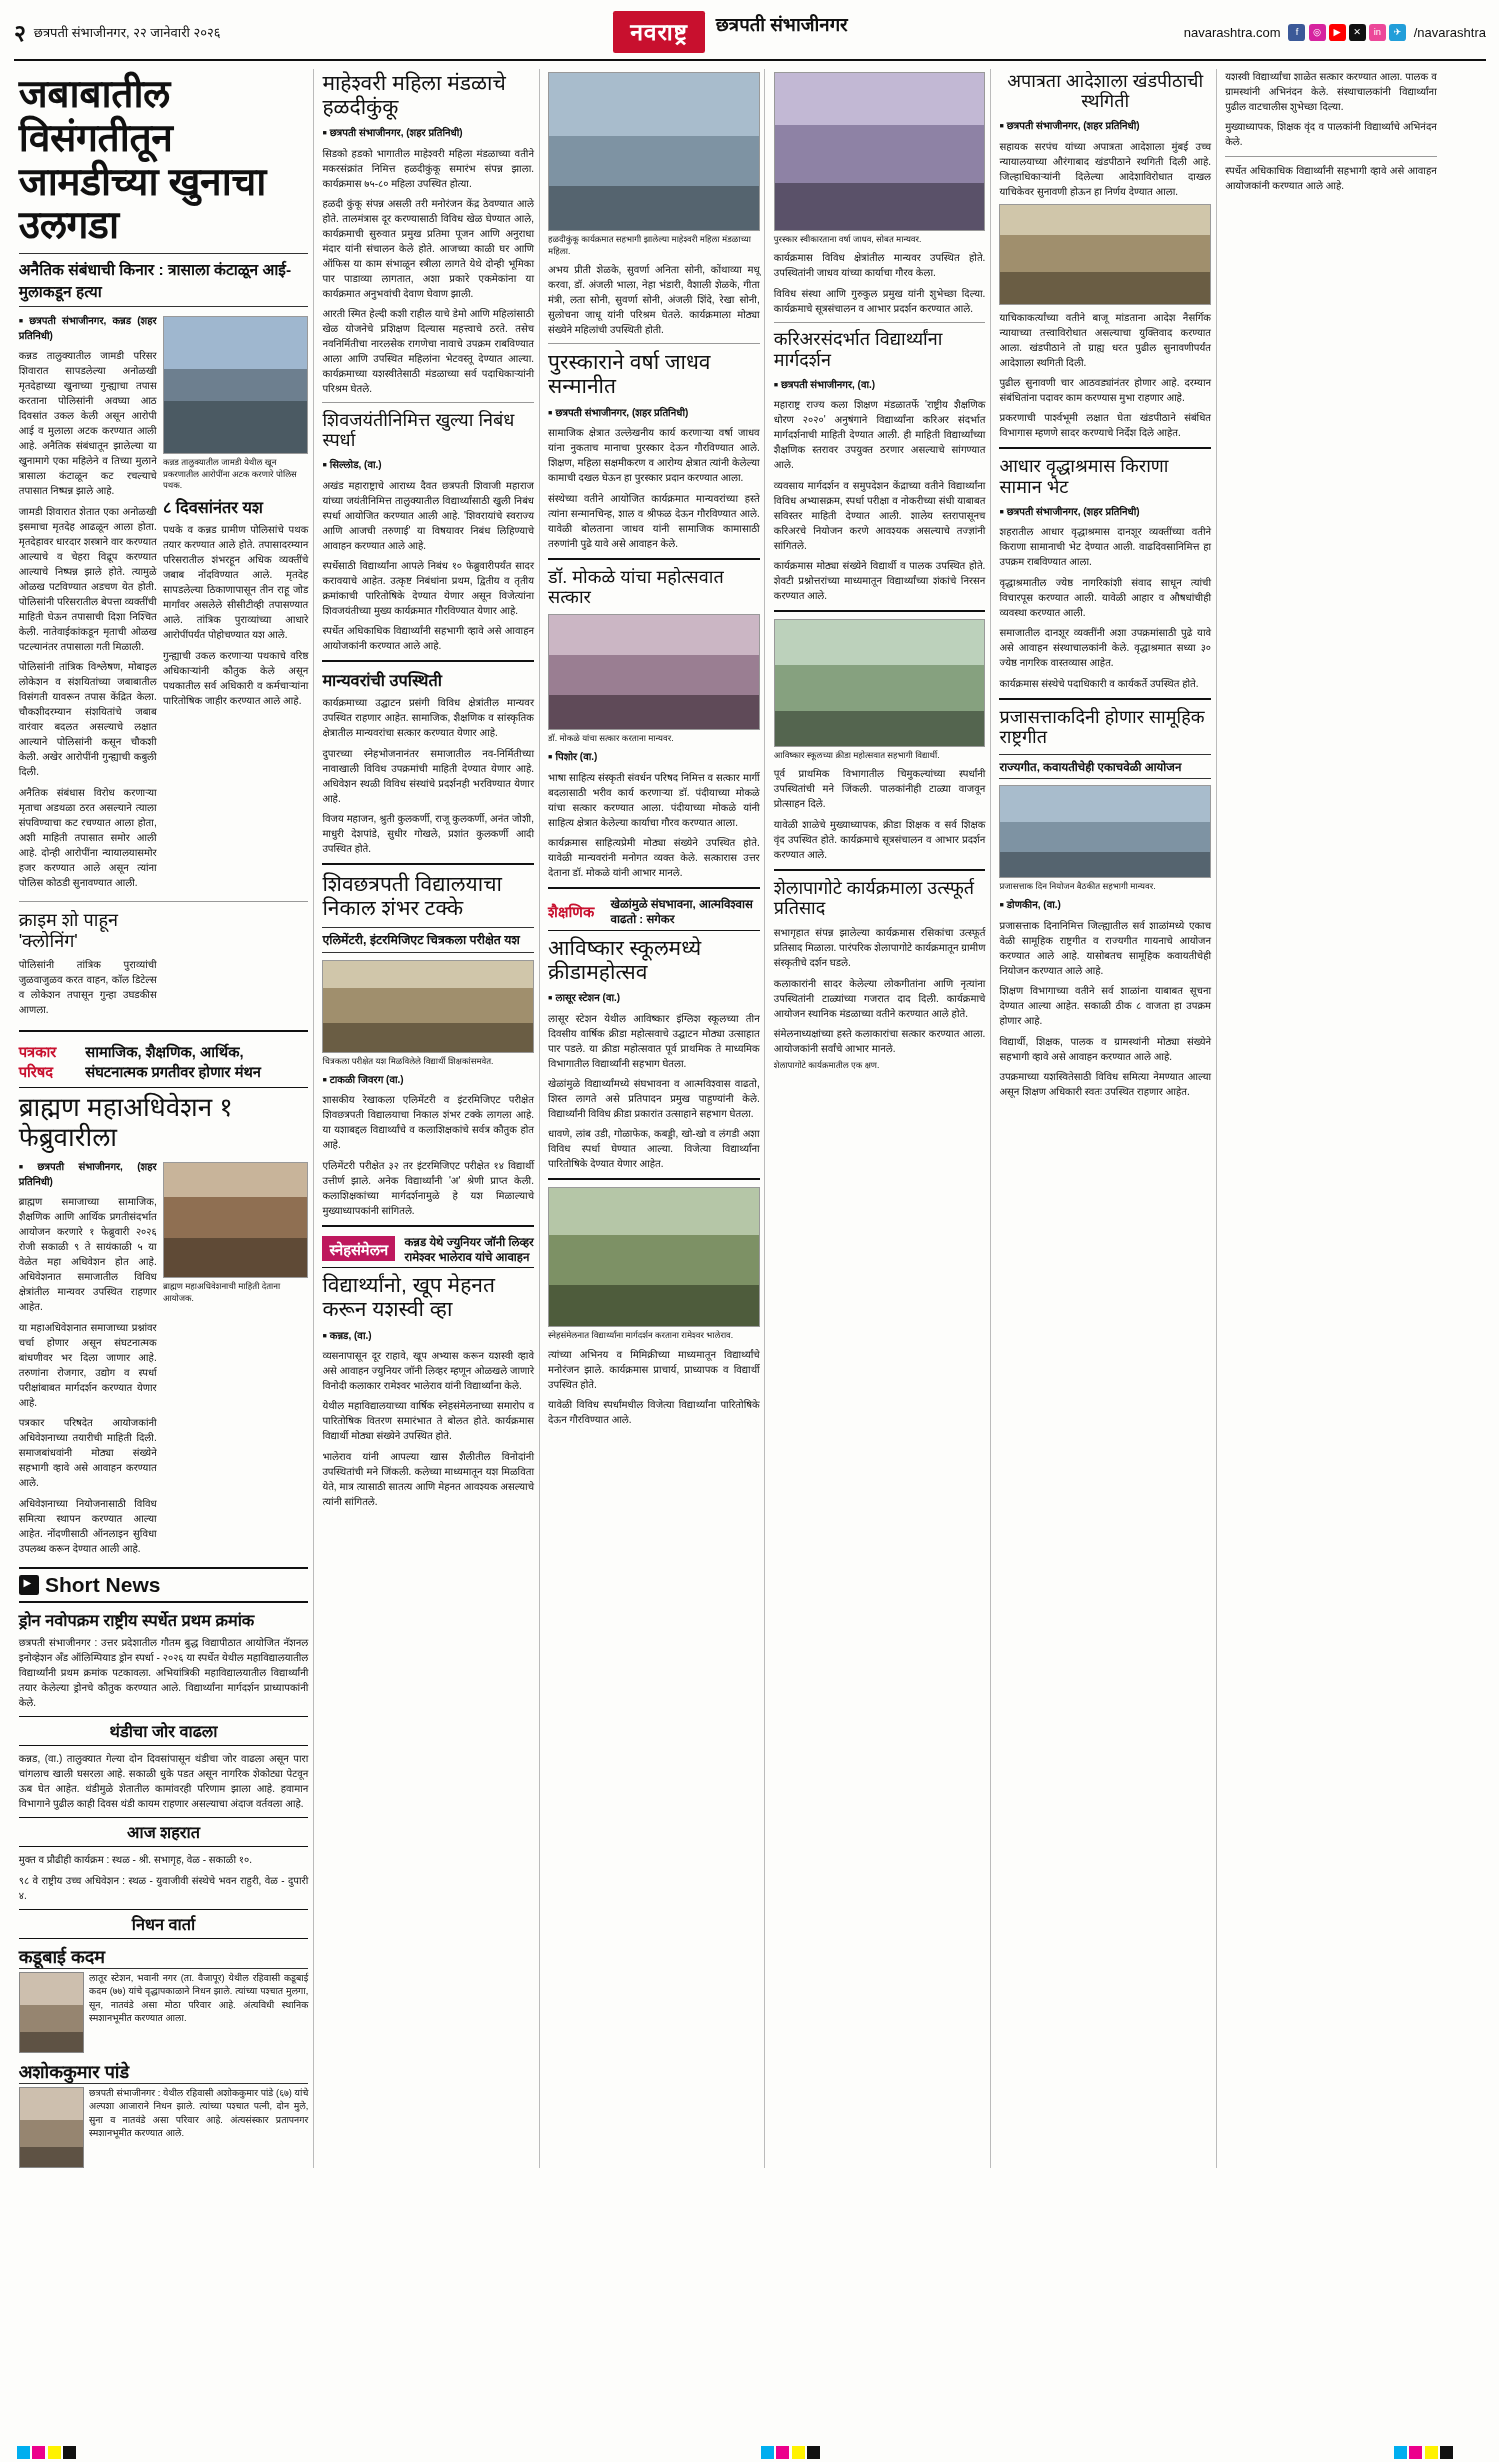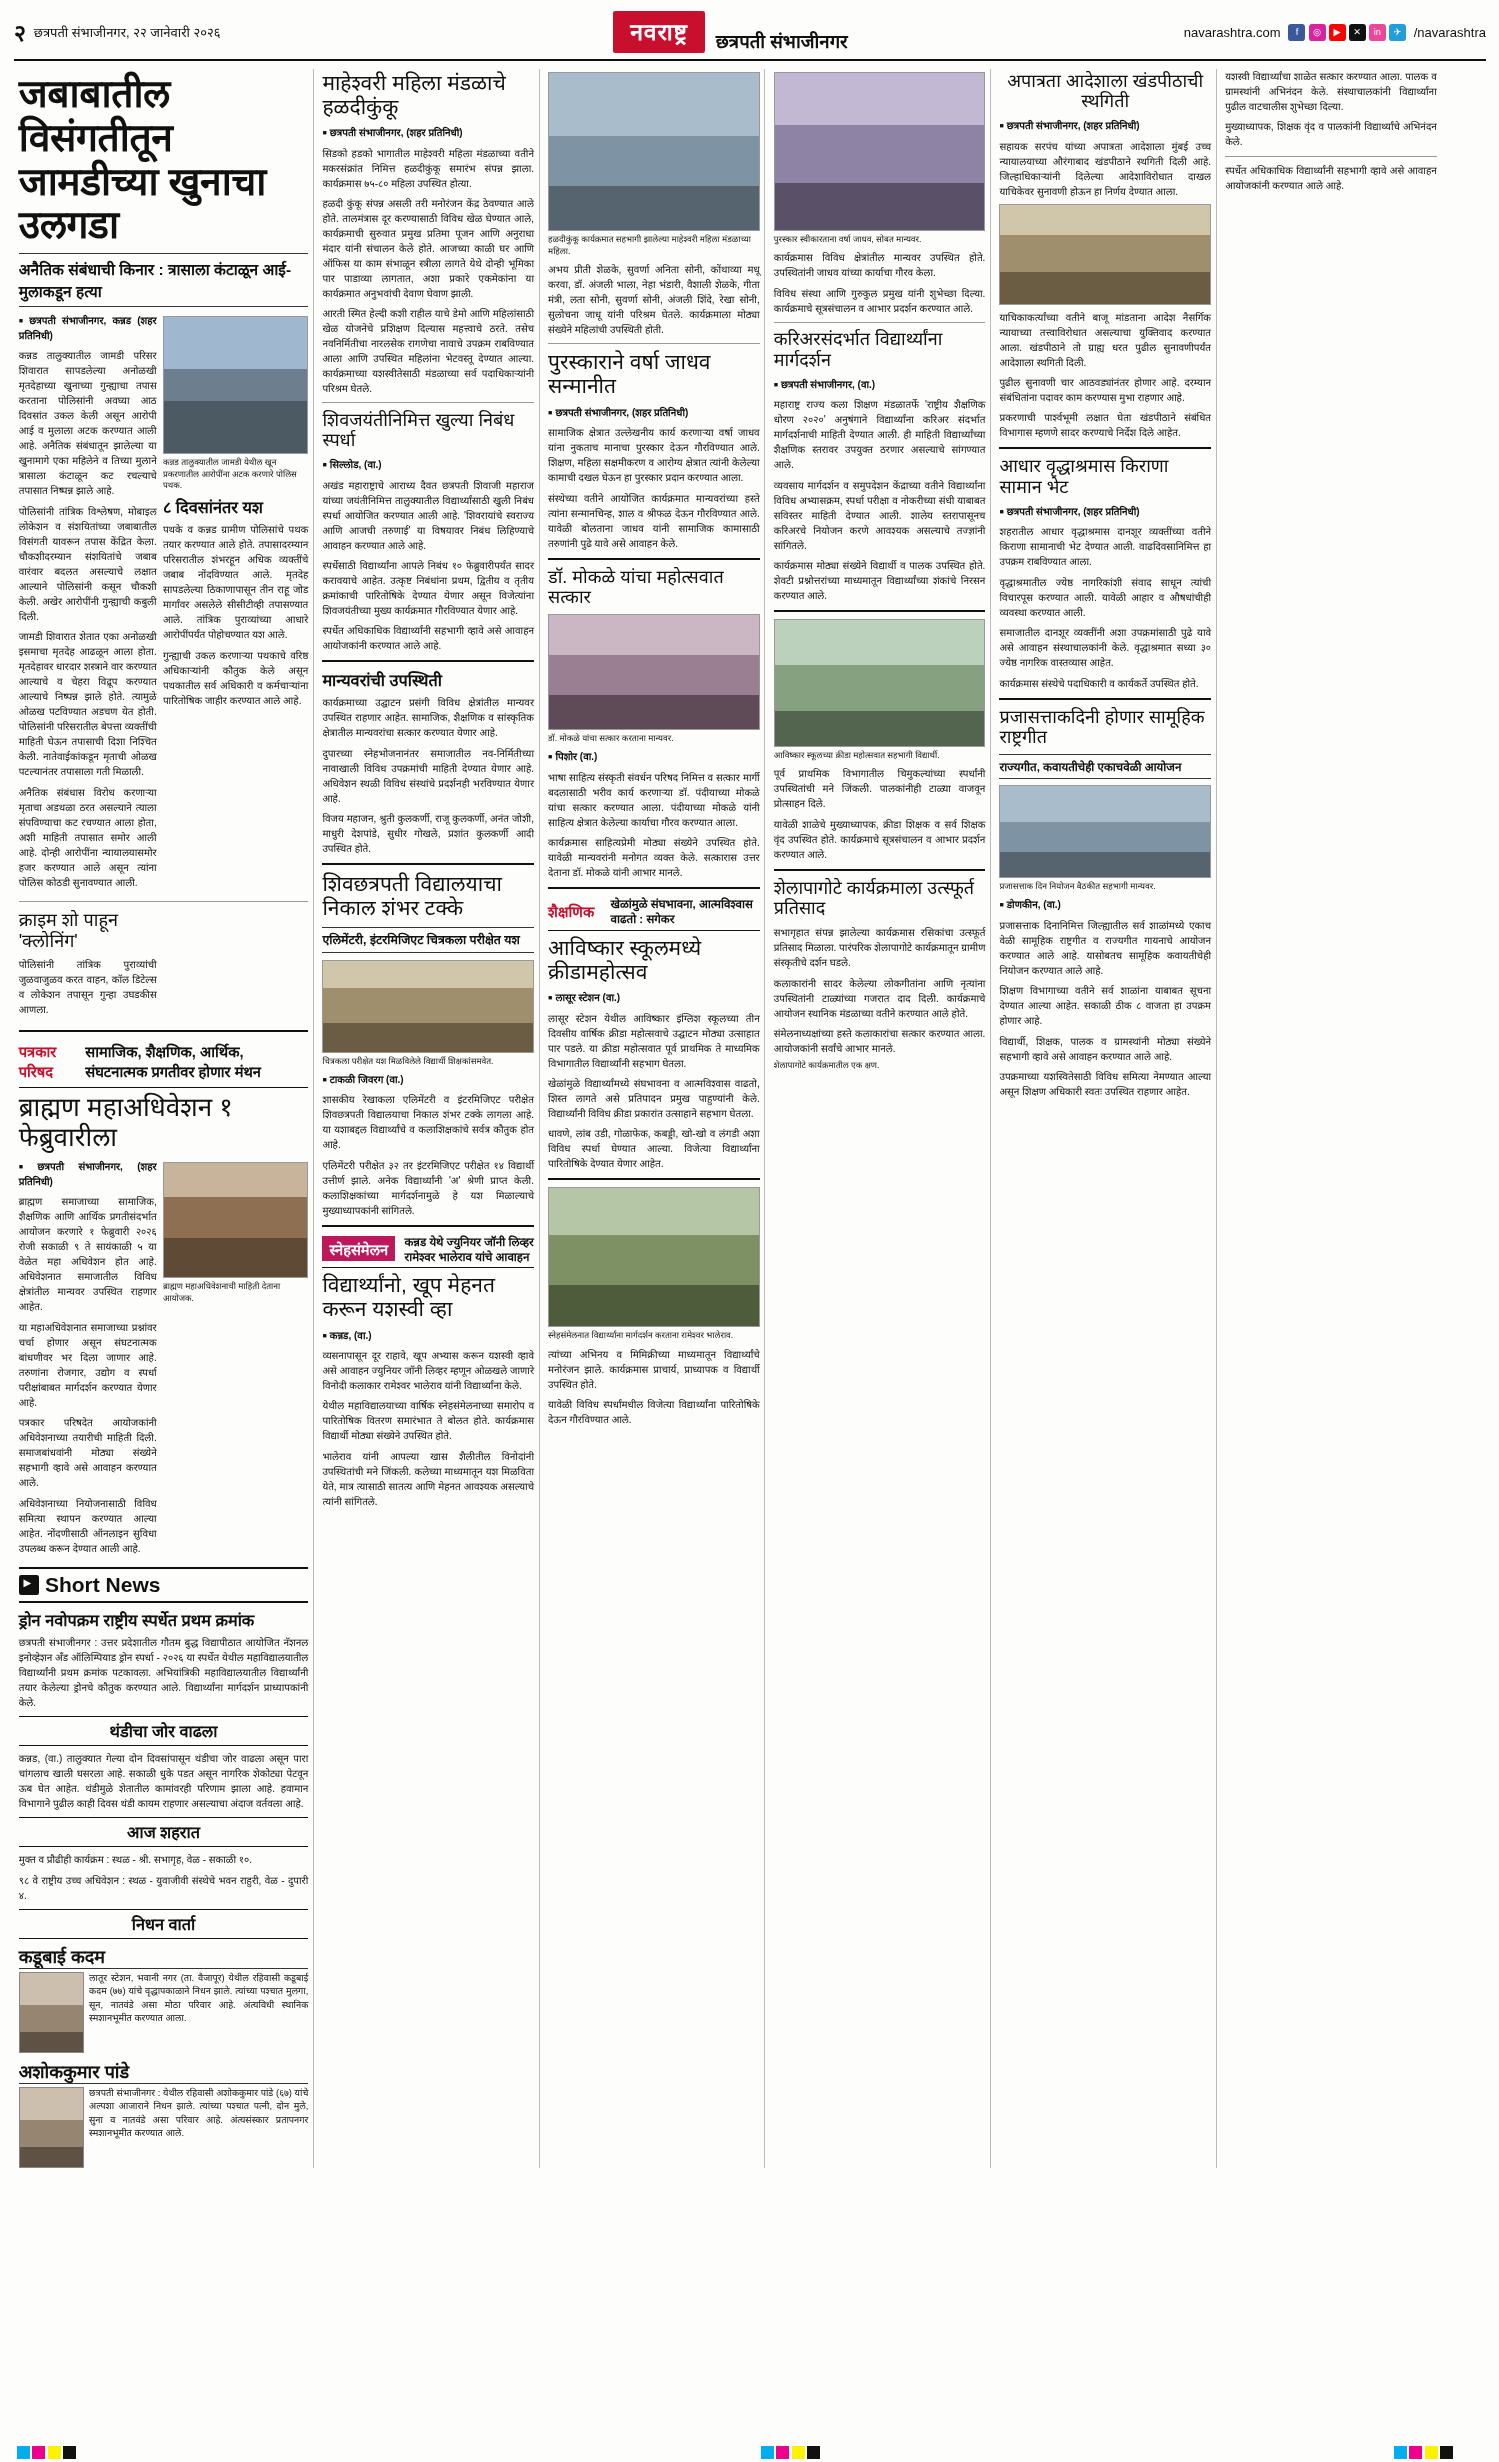--- a/index.html
+++ b/index.html
@@ -19,21 +19,21 @@
 
   
   .masthead {
     display:flex; align-items:center; gap:11px;
     border-bottom:2.3px solid #111;
     padding-bottom:6.2px;
   }
   .mast-left { display:flex; align-items:center; gap:7.8px; flex:0 0 334px; }
   .page-num { font-size:23px; font-weight:bold; }
   .mast-place { font-size:13px; }
-  .mast-center { flex:1; display:flex; align-items:flex-end; justify-content:center; gap:11px; }
+  .mast-center { flex:1; display:flex; align-items:flex-start; justify-content:center; gap:11px; }
   .logo-box {
     background:#c8102e; color:#fff; font-weight:bold;
     font-size:23px; padding:3.9px 17px 6.2px 17px; border-radius:2.3px;
     letter-spacing:0.8px;
   }
   .mast-city { font-size:18.6px; font-weight:bold; }
   .mast-right { flex:0 0 373px; display:flex; align-items:center; justify-content:flex-end; gap:7.8px; font-size:13px; }
   .soc { display:flex; gap:3.1px; }
   .soc span {
     width:17px; height:17px; border-radius:3.1px; display:inline-block;
@@ -161,22 +161,22 @@
 
     <div class="colblock">
 
       <h1 class="lead">जबाबातील विसंगतीतून जामडीच्या खुनाचा उलगडा</h1>
       <div class="lead-sub">अनैतिक संबंधाची किनार : त्रासाला कंटाळून आई-मुलाकडून हत्या</div>
 
       <div style="display:grid; grid-template-columns: 138px 1fr; gap:6.2px;">
         <div>
           <p class="body"><span class="bullet dateline">छत्रपती संभाजीनगर, कन्नड (शहर प्रतिनिधी)</span></p>
           <p class="body">कन्नड तालुक्यातील जामडी परिसर शिवारात सापडलेल्या अनोळखी मृतदेहाच्या खुनाच्या गुन्ह्याचा तपास करताना पोलिसांनी अवघ्या आठ दिवसांत उकल केली असून आरोपी आई व मुलाला अटक करण्यात आली आहे. अनैतिक संबंधातून झालेल्या या खुनामागे एका महिलेने व तिच्या मुलाने त्रासाला कंटाळून कट रचल्याचे तपासात निष्पन्न झाले आहे.</p>
+          <p class="body">जामडी शिवारात शेतात एका अनोळखी इसमाचा मृतदेह आढळून आला होता. मृतदेहावर धारदार शस्त्राने वार करण्यात आल्याचे व चेहरा विद्रूप करण्यात आल्याचे निष्पन्न झाले होते. त्यामुळे ओळख पटविण्यात अडचण येत होती. पोलिसांनी परिसरातील बेपत्ता व्यक्तींची माहिती घेऊन तपासाची दिशा निश्चित केली. नातेवाईकांकडून मृताची ओळख पटल्यानंतर तपासाला गती मिळाली.</p>
           <p class="body">पोलिसांनी तांत्रिक विश्लेषण, मोबाइल लोकेशन व संशयितांच्या जबाबातील विसंगती यावरून तपास केंद्रित केला. चौकशीदरम्यान संशयितांचे जबाब वारंवार बदलत असल्याचे लक्षात आल्याने पोलिसांनी कसून चौकशी केली. अखेर आरोपींनी गुन्ह्याची कबुली दिली.</p>
-          <p class="body">जामडी शिवारात शेतात एका अनोळखी इसमाचा मृतदेह आढळून आला होता. मृतदेहावर धारदार शस्त्राने वार करण्यात आल्याचे व चेहरा विद्रूप करण्यात आल्याचे निष्पन्न झाले होते. त्यामुळे ओळख पटविण्यात अडचण येत होती. पोलिसांनी परिसरातील बेपत्ता व्यक्तींची माहिती घेऊन तपासाची दिशा निश्चित केली. नातेवाईकांकडून मृताची ओळख पटल्यानंतर तपासाला गती मिळाली.</p>
           <p class="body">अनैतिक संबंधास विरोध करणाऱ्या मृताचा अडथळा ठरत असल्याने त्याला संपविण्याचा कट रचण्यात आला होता, अशी माहिती तपासात समोर आली आहे. दोन्ही आरोपींना न्यायालयासमोर हजर करण्यात आले असून त्यांना पोलिस कोठडी सुनावण्यात आली.</p>
         </div>
         <div>
           <div class="photo ph1" style="height:138px"></div>
           <p class="photo-cap">कन्नड तालुक्यातील जामडी येथील खून प्रकरणातील आरोपींना अटक करणारे पोलिस पथक.</p>
           <h3 class="subhead">८ दिवसांनंतर यश</h3>
           <p class="body">पथके व कन्नड ग्रामीण पोलिसांचे पथक तयार करण्यात आले होते. तपासादरम्यान परिसरातील शंभरहून अधिक व्यक्तींचे जबाब नोंदविण्यात आले. मृतदेह सापडलेल्या ठिकाणापासून तीन राहू जोड मार्गांवर असलेले सीसीटीव्ही तपासण्यात आले. तांत्रिक पुराव्यांच्या आधारे आरोपींपर्यंत पोहोचण्यात यश आले.</p>
           <p class="body">गुन्ह्याची उकल करणाऱ्या पथकाचे वरिष्ठ अधिकाऱ्यांनी कौतुक केले असून पथकातील सर्व अधिकारी व कर्मचाऱ्यांना पारितोषिक जाहीर करण्यात आले आहे.</p>
         </div>
       </div>

